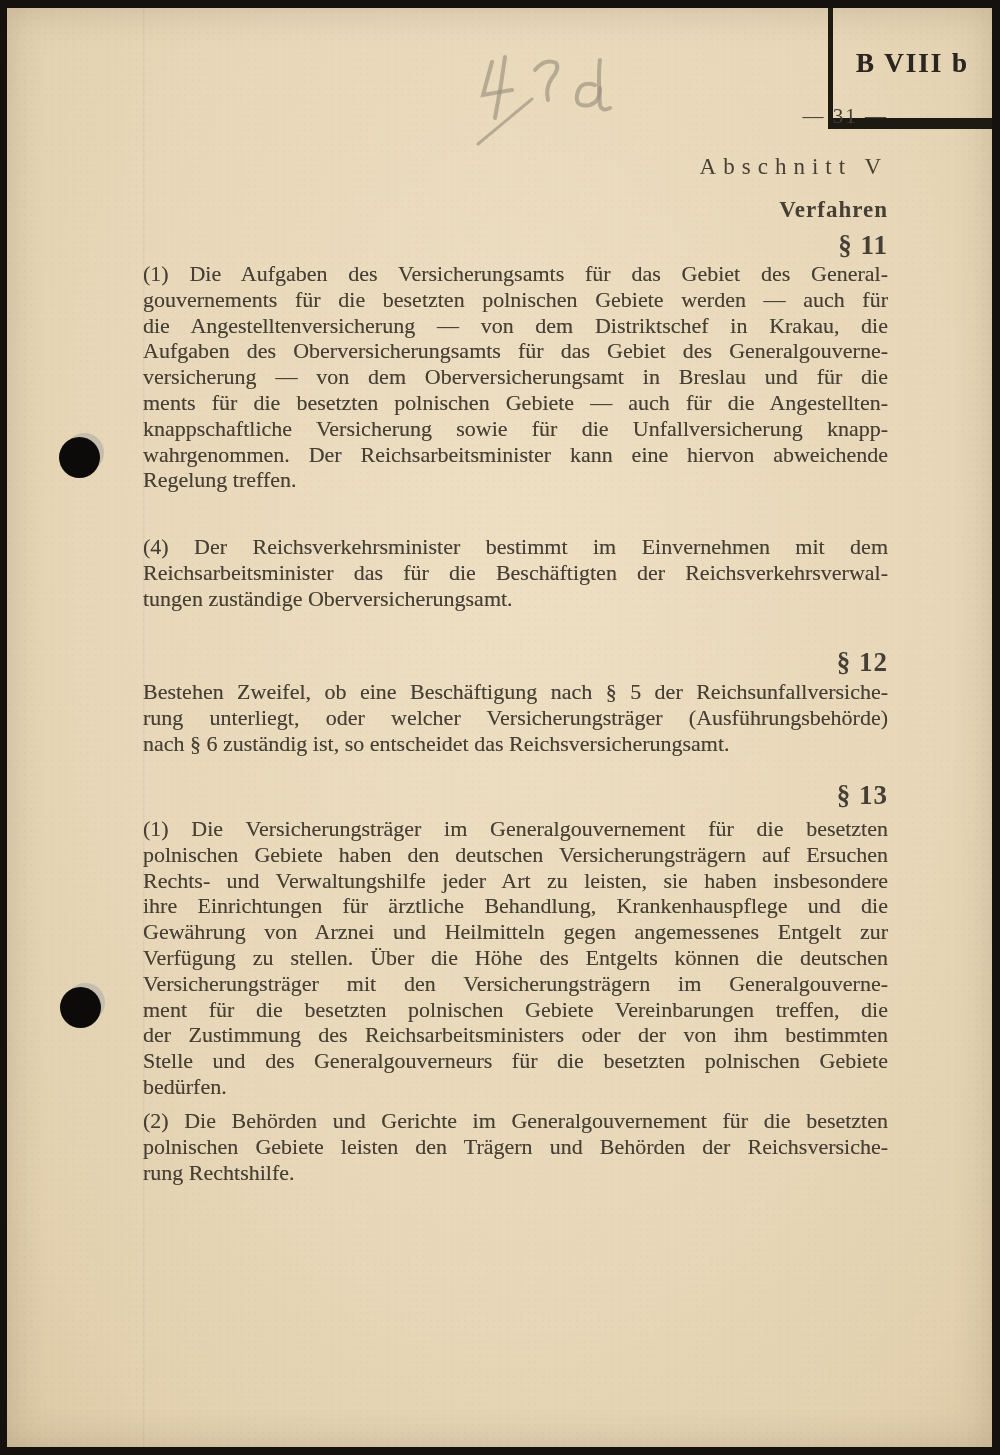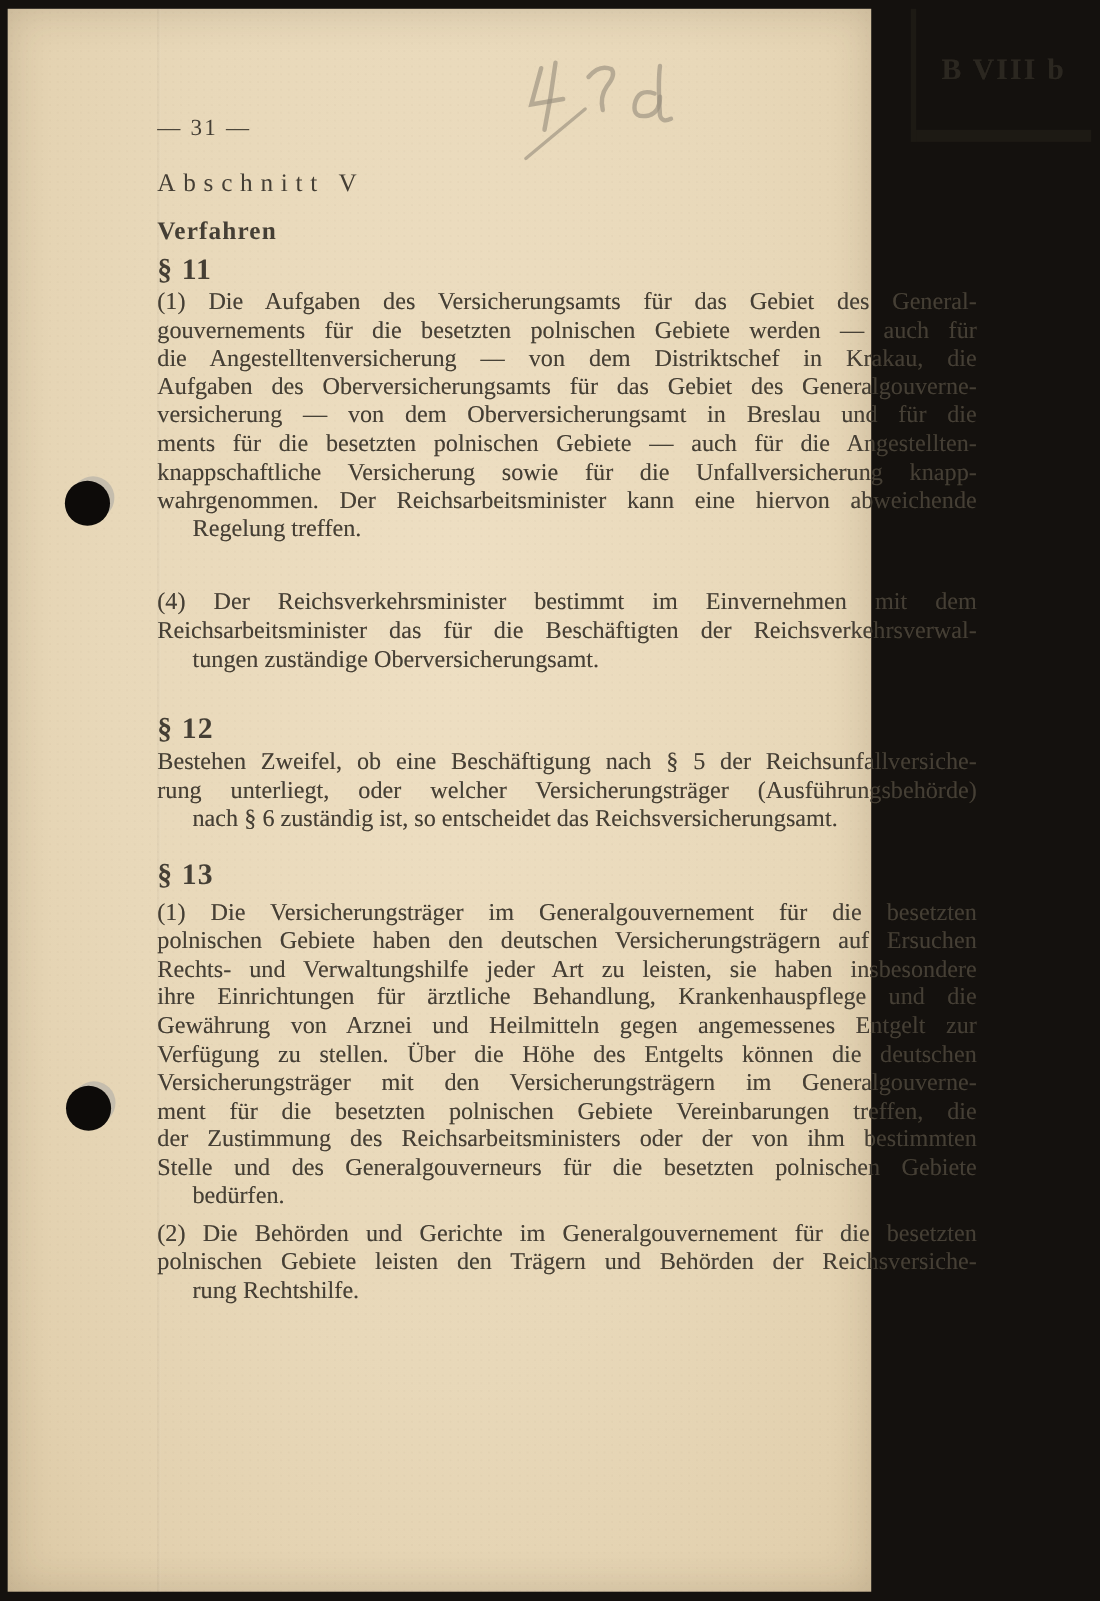--- a/index.html
+++ b/index.html
@@ -2,21 +2,21 @@
 <html><head>
 <meta charset="utf-8">
 <style>
   html,body{margin:0;padding:0;}
   body{
     width:1000px;height:1455px;position:relative;overflow:hidden;
     background:#14110e;
     font-family:"Liberation Serif", serif;
   }
   .paper{
-    position:absolute;left:7px;top:8px;width:785px;height:1439px;
+    position:absolute;left:7px;top:8px;width:985px;height:1439px;
     background:
       radial-gradient(rgba(90,70,40,0.028) 1px, transparent 1.4px),
       radial-gradient(ellipse at 52% 38%, #eedfc3 0%, #e8d8b9 55%, #e2d0ae 85%, #dbc8a4 100%);
     background-size:7px 7px, 100% 100%;
     box-shadow: inset 0 0 38px rgba(60,45,25,0.18);
   }
   .crease{
     position:absolute;left:136px;top:0;width:3px;height:100%;
     background:linear-gradient(to right, rgba(0,0,0,0.045), rgba(255,255,255,0.05));
     pointer-events:none;
@@ -25,29 +25,29 @@
     position:absolute;left:821px;top:0;width:159px;height:110px;
     border-left:5px solid #1d1a14;border-bottom:11px solid #1d1a14;
     display:flex;align-items:center;justify-content:center;
   }
   .stamp-box span{
     font-weight:bold;font-size:27px;letter-spacing:2px;color:#2b2720;
     text-shadow:0 0 0.5px rgba(43,39,32,0.6);
   }
   .column{position:absolute;left:136px;top:0;width:745px;color:#453f35;}
   .column .blk{position:absolute;left:0;width:745px;}
-  .center{text-align:left;}
+  .center{text-align:right;}
   .pgnum{font-size:21px;letter-spacing:2px;}
   .abschnitt{font-size:23px;letter-spacing:7px;}
   .verfahren{font-size:23px;font-weight:bold;letter-spacing:1px;}
   .parhead{font-size:27px;letter-spacing:1px;font-weight:bold;}
   .para{font-size:22px;line-height:25.8px;
     text-shadow:0 0 0.5px rgba(64,55,42,0.45);}
   .jline{text-align:justify;text-align-last:justify;text-justify:inter-word;}
-  .jline.last{text-align-last:left;margin-left:32px;}
+  .jline.last{text-align-last:left;}
   .hole{
     position:absolute;width:41px;height:41px;border-radius:50%;
     background:#0d0b09;
     box-shadow:5px -5px 0 -1px rgba(193,186,172,0.9);
   }
   .pencil{position:absolute;left:430px;top:30px;pointer-events:none;}
 </style>
 </head>
 <body>
 

